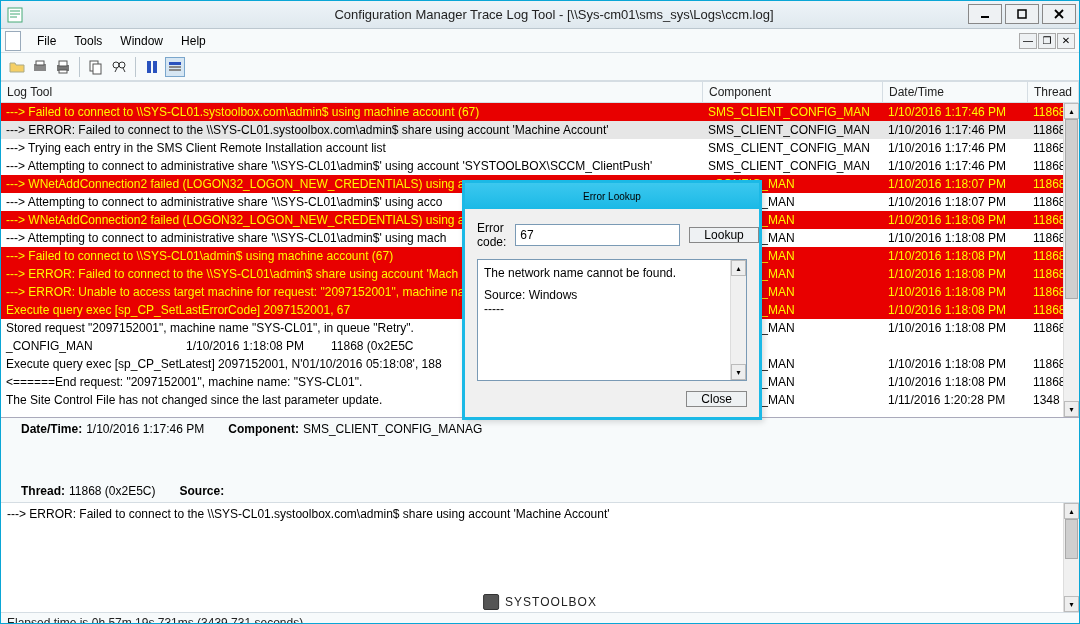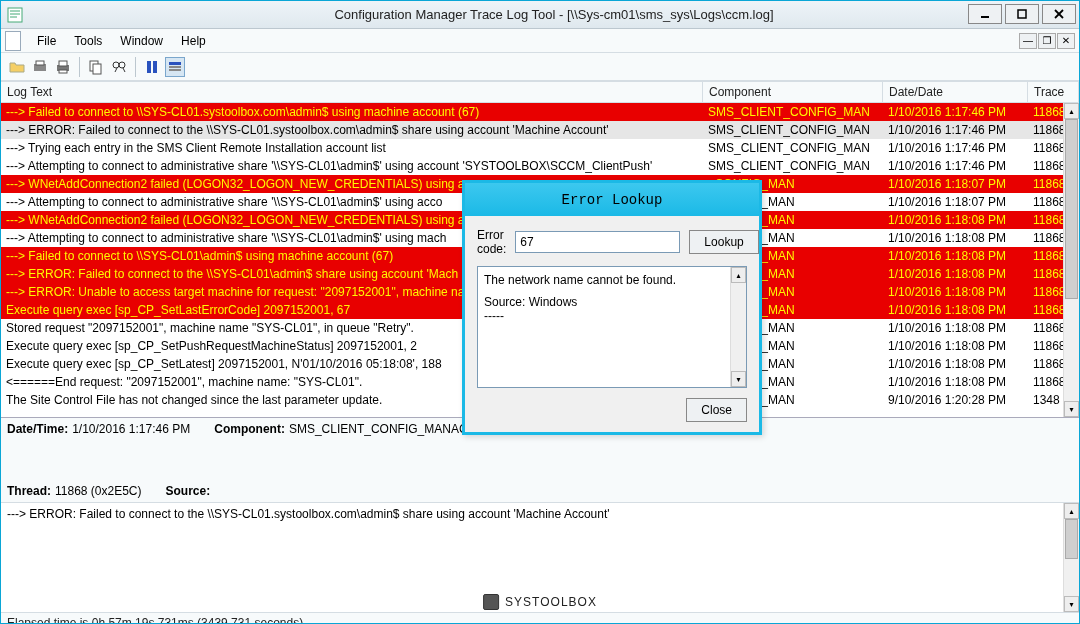--- a/index.html
+++ b/index.html
@@ -61,41 +61,41 @@
 .row .cell.c1{flex:0 0 702px;border-right:1px solid transparent;}
 .row .cell.c2{flex:0 0 180px;}
 .row .cell.c3{flex:0 0 145px;}
 .row .cell.c4{flex:1;}
 .row.sev-error{background:#e80000;color:#fff701;}
 .row.sev-selected{background:#e6e6e6;}
 .scrollbar-v{position:absolute;right:0;top:0;width:16px;height:100%;background:#f0f0f0;border-left:1px solid #ddd;display:flex;flex-direction:column;}
 .scrollbar-v .sbtn{height:16px;border:1px solid #bbb;background:#eee;display:flex;align-items:center;justify-content:center;font-size:8px;}
 .scrollbar-v .track{flex:1;position:relative;}
 .scrollbar-v .thumb{position:absolute;left:1px;right:1px;top:0;height:180px;background:#cfcfcf;border:1px solid #aaa;}
-.detailbar{display:flex;background:#f7fafb;border-bottom:1px solid #d5dde3;padding:4px 6px;gap:24px;flex-wrap:wrap;}
+.detailbar{display:flex;background:#f7fafb;border-bottom:1px solid #d5dde3;padding:4px 20px;gap:24px;flex-wrap:wrap;}
 .detailbar b{font-weight:600;margin-right:4px;}
 .msgpane{height:110px;position:relative;border-bottom:1px solid #d5dde3;background:#fff;}
 .msgpane .msgtxt{padding:4px 6px;font-size:12px;}
 .msgpane .scrollbar-v{height:100%;}
 .msgpane .scrollbar-v .thumb{height:40px;}
 .watermark{position:absolute;left:50%;bottom:2px;transform:translateX(-50%);display:flex;align-items:center;gap:6px;color:#222;font-size:12px;letter-spacing:1px;text-align:center;}
 .watermark .wicon{width:16px;height:16px;border:1px solid #333;border-radius:2px;background:#555;}
 .statusbar{height:22px;padding:3px 6px;background:#f7fafb;font-size:12px;color:#222;}
 
 .dialog{
   position:absolute;left:462px;top:180px;width:300px;
   background:#f0f0f0;border:3px solid #1bb9e6;
   box-shadow:2px 2px 6px rgba(0,0,0,0.15);
 }
-.dialog .dtitle{height:33px;background:linear-gradient(#3cc8ef,#1bb9e6);color:#000;display:flex;align-items:center;justify-content:center;font-size:14px;font-family:Liberation Mono, monospace;}
+.dialog .dtitle{height:26px;background:linear-gradient(#3cc8ef,#1bb9e6);color:#000;display:flex;align-items:center;justify-content:center;font-size:10px;}
 .dialog .dbody{padding:12px 12px 10px;}
 .frow{display:flex;align-items:center;gap:9px;margin-bottom:10px;}
 .frow label{width:70px;font-size:12px;}
 .frow input{flex:1;height:22px;border:1px solid #7a9ab5;padding:0 4px;font-size:12px;background:#fff;}
-.btn-std{height:24px;padding:0 14px;border:1px solid #888;background:#eef1f3;font-size:12px;cursor:pointer;}
+.btn-std{height:16px;padding:0 14px;border:1px solid #888;background:#eef1f3;font-size:12px;cursor:pointer;}
 .resultbox{height:122px;border:1px solid #7a9ab5;background:#fff;padding:6px;font-size:12px;overflow:auto;position:relative;}
 .resultbox .scrollbar-v{}
 .dactions{display:flex;justify-content:flex-end;margin-top:10px;}
 </style>
 </head>
 <body>
 
 <div class="titlebar">
   <svg class="icon" viewBox="0 0 16 16">
       <rect x="1" y="1" width="14" height="14" fill="#fff" stroke="#4a7"></rect>
@@ -180,24 +180,24 @@
       <svg width="16" height="16" viewBox="0 0 16 16">
         <rect x="2" y="3" width="12" height="3" fill="#2a52be"></rect>
         <rect x="2" y="7" width="12" height="2" fill="#888"></rect>
         <rect x="2" y="10" width="12" height="2" fill="#888"></rect>
       </svg>
     </div>
 </div>
 
 <div class="grid-wrap">
 <div class="gridhead">
-  <div class="gh c1">Log Text</div>
+  <div class="gh c1">Log Tool</div>
   <div class="gh c2">Component</div>
-  <div class="gh c3">Date/Date</div>
-  <div class="gh c4">Trace</div>
+  <div class="gh c3">Date/Time</div>
+  <div class="gh c4">Thread</div>
 </div>
 <div class="gridbody" id="gridbody">
   <div class="row sev-error">
         <div class="cell c1">---&gt; Failed to connect to \\SYS-CL01.systoolbox.com\admin$ using machine account (67)</div>
         <div class="cell c2">SMS_CLIENT_CONFIG_MAN</div>
         <div class="cell c3">1/10/2016 1:17:46 PM</div>
         <div class="cell c4">11868 (0x2E5C</div>
       </div>
       <div class="row sev-selected">
         <div class="cell c1">---&gt; ERROR: Failed to connect to the \\SYS-CL01.systoolbox.com\admin$ share using account 'Machine Account'</div>
@@ -265,41 +265,40 @@
         <div class="cell c3">1/10/2016 1:18:08 PM</div>
         <div class="cell c4">11868 (0x2E5C</div>
       </div>
       <div class="row">
         <div class="cell c1">Stored request "2097152001", machine name "SYS-CL01", in queue "Retry".</div>
         <div class="cell c2">_CONFIG_MAN</div>
         <div class="cell c3">1/10/2016 1:18:08 PM</div>
         <div class="cell c4">11868 (0x2E5C</div>
       </div>
       <div class="row">
-        <div class="cell c1">Execute query exec [sp_CP_SetPushRequestMachineStatus] 2097152001, 2</div>
         <div class="cell c2">_CONFIG_MAN</div>
         <div class="cell c3">1/10/2016 1:18:08 PM</div>
         <div class="cell c4">11868 (0x2E5C</div>
       </div>
       <div class="row">
         <div class="cell c1">Execute query exec [sp_CP_SetLatest] 2097152001, N'01/10/2016 05:18:08', 188</div>
         <div class="cell c2">_CONFIG_MAN</div>
         <div class="cell c3">1/10/2016 1:18:08 PM</div>
         <div class="cell c4">11868 (0x2E5C</div>
       </div>
       <div class="row">
         <div class="cell c1">&lt;======End request: "2097152001", machine name: "SYS-CL01".</div>
         <div class="cell c2">_CONFIG_MAN</div>
         <div class="cell c3">1/10/2016 1:18:08 PM</div>
         <div class="cell c4">11868 (0x2E5C</div>
       </div>
       <div class="row">
         <div class="cell c1">The Site Control File has not changed since the last parameter update.</div>
         <div class="cell c2">_CONFIG_MAN</div>
-        <div class="cell c3">9/10/2016 1:20:28 PM</div>
+        <div class="cell c3">1/11/2016 1:20:28 PM</div>
         <div class="cell c4">1348 (0x544)</div>
       </div>
       <div class="scrollbar-v">
     <div class="sbtn">▴</div>
     <div class="track">
           <div class="thumb"></div>
         </div>
     <div class="sbtn">▾</div>
   </div>
 </div>

